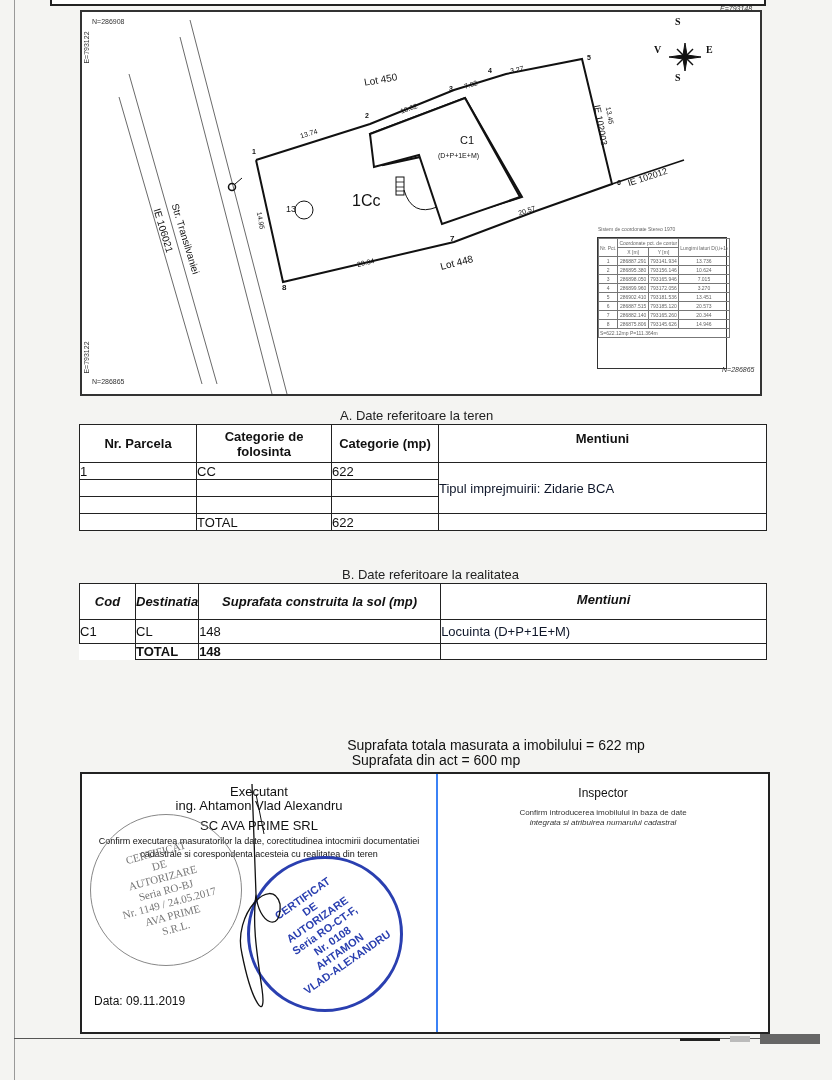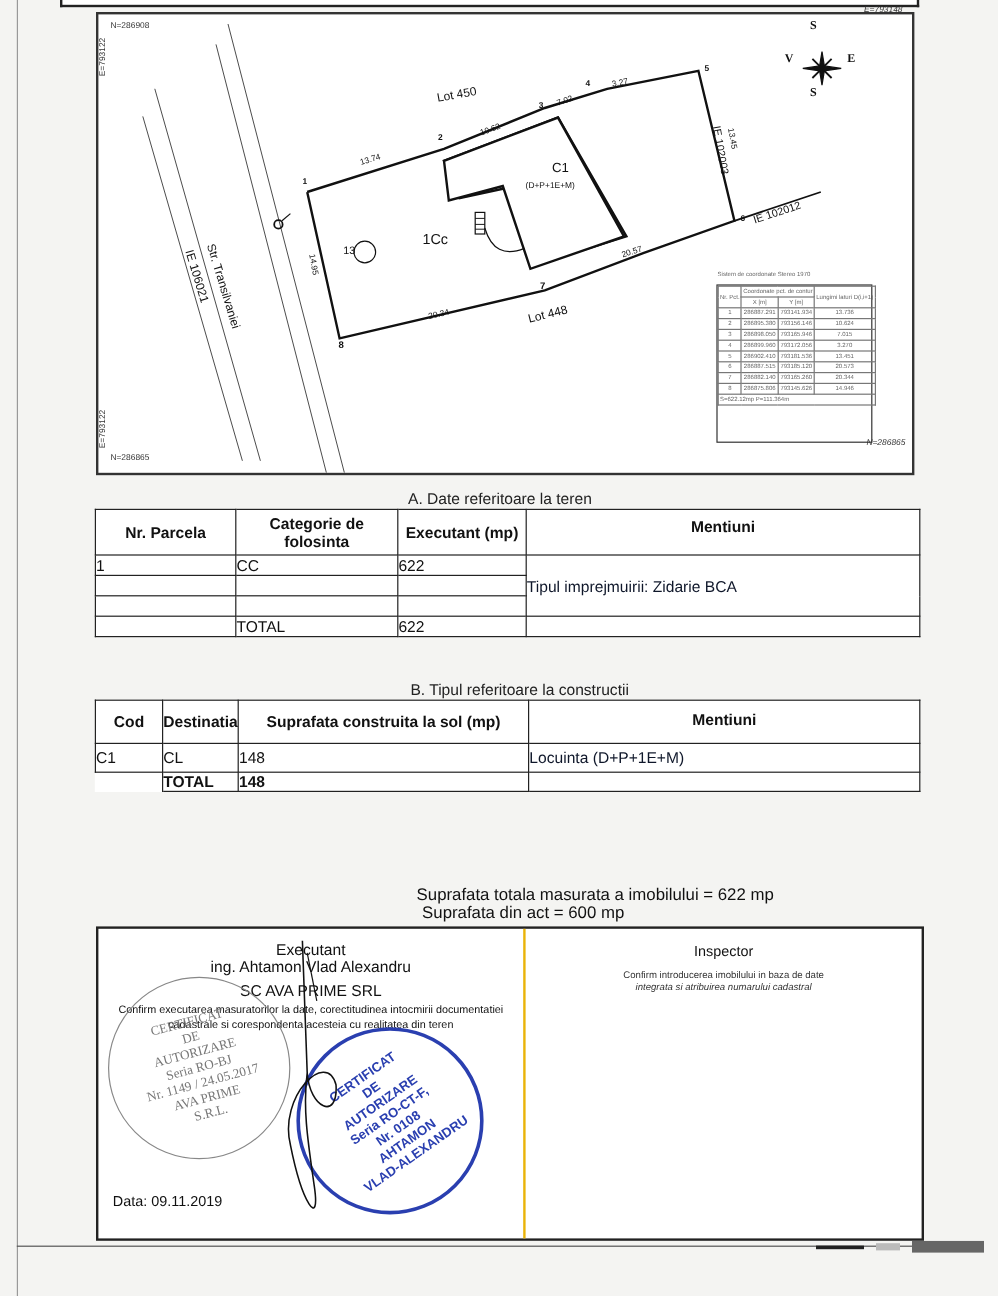--- a/index.html
+++ b/index.html
@@ -14,21 +14,21 @@
   .coord-table table{border-collapse:collapse;width:100%;}
   .coord-table td,.coord-table th{border:0.5px solid #777;padding:0 1px;font-weight:normal;text-align:center;height:8px;white-space:nowrap;overflow:hidden;}
   .coord-title{position:absolute;left:516px;top:214px;font-size:5px;color:#666;}
   .section-title{position:absolute;font-size:13px;color:#222;}
   table.data{position:absolute;border-collapse:collapse;background:#fff;}
   table.data td,table.data th{border:1.5px solid #222;font-size:13px;padding:0;}
   table.data th{font-weight:bold;}
   .note{font-size:9px;color:#0f172a;}
   .summary{position:absolute;left:0;width:832px;text-align:center;font-size:14px;color:#111;}
   .sig-box{position:absolute;left:80px;top:772px;width:686px;height:258px;border:2px solid #222;background:#fff;}
-  .sig-left{position:absolute;left:0;top:0;width:354px;height:258px;border-right:2px solid #eab308;}
+  .sig-left{position:absolute;left:0;top:0;width:354px;height:258px;border-right:2px solid #3b82f6;}
   .sig-right{position:absolute;left:356px;top:0;width:370px;height:258px;}
   .center{text-align:center;}
   .stamp{position:absolute;border-radius:50%;}
   .bottom-smudge{position:absolute;left:680px;top:1034px;width:150px;height:10px;}
 </style>
 </head>
 <body>
 
 <div class="page-edge"></div>
 <div class="outer-frame"></div>
@@ -86,21 +86,21 @@
 
   <span style="position:absolute;left:98px;top:190px;font-size:10px;transform:rotate(73deg);transform-origin:left top;white-space:nowrap;">Str. Transilvaniei</span>
   <span style="position:absolute;left:80px;top:195px;font-size:10px;transform:rotate(73deg);transform-origin:left top;white-space:nowrap;">IE 106021</span>
 
   <span style="position:absolute;left:282px;top:62px;font-size:10px;transform:rotate(-10deg);">Lot 450</span>
   <span style="position:absolute;left:358px;top:245px;font-size:10px;transform:rotate(-14deg);">Lot 448</span>
   <span style="position:absolute;left:520px;top:92px;font-size:9px;transform:rotate(80deg);transform-origin:left top;white-space:nowrap;">IE 102003</span>
   <span style="position:absolute;left:545px;top:160px;font-size:9px;transform:rotate(-18deg);white-space:nowrap;">IE 102012</span>
 
   <span style="position:absolute;left:204px;top:192px;font-size:9px;">13</span>
-  <span style="position:absolute;left:270px;top:180px;font-size:12px;">1Cc</span>
+  <span style="position:absolute;left:270px;top:180px;font-size:16px;">1Cc</span>
   <span style="position:absolute;left:378px;top:122px;font-size:11px;">C1</span>
   <span style="position:absolute;left:356px;top:140px;font-size:7px;">(D+P+1E+M)</span>
 
   <span style="position:absolute;left:170px;top:136px;font-size:7px;font-weight:bold;">1</span>
   <span style="position:absolute;left:283px;top:100px;font-size:7px;font-weight:bold;">2</span>
   <span style="position:absolute;left:367px;top:73px;font-size:7px;font-weight:bold;">3</span>
   <span style="position:absolute;left:406px;top:55px;font-size:7px;font-weight:bold;">4</span>
   <span style="position:absolute;left:505px;top:42px;font-size:7px;font-weight:bold;">5</span>
   <span style="position:absolute;left:535px;top:167px;font-size:7px;font-weight:bold;">6</span>
   <span style="position:absolute;left:368px;top:222px;font-size:8px;font-weight:bold;">7</span>
@@ -189,21 +189,21 @@
   <colgroup>
       <col style="width:117px">
       <col style="width:135px">
       <col style="width:107px">
       <col>
     </colgroup>
   <tbody>
       <tr style="height:38px;">
     <th>Nr. Parcela</th>
     <th>Categorie de folosinta</th>
-    <th>Executant (mp)</th>
+    <th>Categorie (mp)</th>
     <th style="vertical-align:top;padding-top:6px;">Mentiuni</th>
   </tr>
   <tr style="height:17px;">
     <td>1</td>
     <td>CC</td>
     <td>622</td>
     <td rowspan="3" class="note">Tipul imprejmuirii: Zidarie BCA</td>
   </tr>
   <tr style="height:17px;">
     <td></td>
@@ -217,30 +217,30 @@
   </tr>
   <tr style="height:17px;">
     <td></td>
     <td>TOTAL</td>
     <td>622</td>
     <td></td>
   </tr>
 </tbody>
   </table>
 
-<div class="section-title" style="left:342px;top:567px;">B. Tipul referitoare la constructii</div>
+<div class="section-title" style="left:342px;top:567px;">B. Date referitoare la realitatea</div>
 <table class="data" style="left:79px;top:583px;width:688px;">
   <colgroup>
       <col style="width:56px">
       <col style="width:60px">
       <col style="width:242px">
       <col>
     </colgroup>
   <tbody>
-      <tr style="height:36px;">
+      <tr style="height:36px;font-style:italic;">
     <th>Cod</th>
     <th>Destinatia</th>
     <th>Suprafata construita la sol (mp)</th>
     <th style="vertical-align:top;padding-top:8px;">Mentiuni</th>
   </tr>
   <tr style="height:24px;">
     <td>C1</td>
     <td>CL</td>
     <td>148</td>
     <td class="note" style="vertical-align:top;padding-top:4px;">Locuinta (D+P+1E+M)</td>

